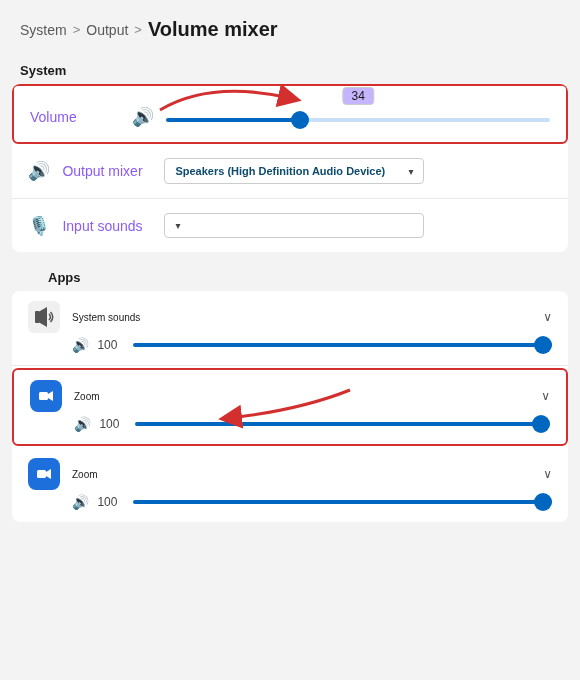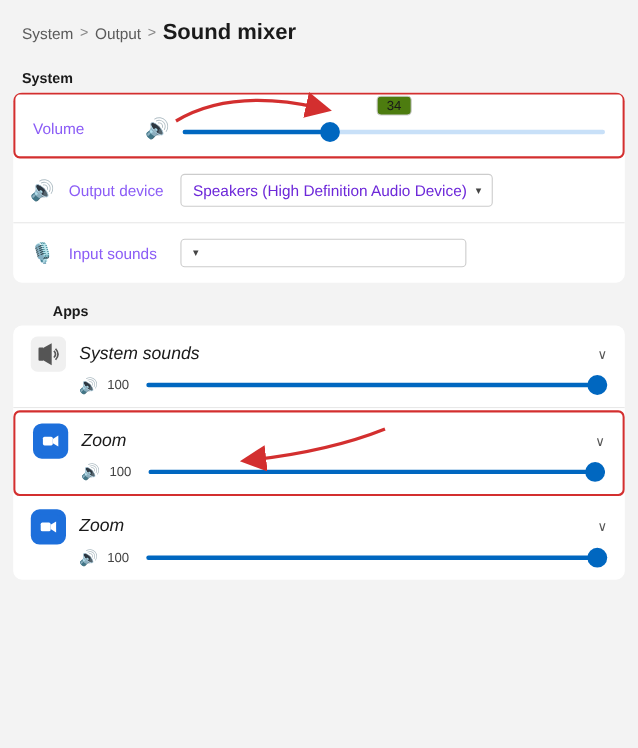--- a/index.html
+++ b/index.html
@@ -106,22 +106,23 @@
       border: 1px solid #ccc;
       border-radius: 4px;
       padding: 6px 10px;
       background: #fff;
       gap: 8px;
       cursor: pointer;
       min-width: 260px;
       justify-content: space-between;
     }
     .dropdown-text {
-      font-size: 14px;
-      color: #6d28d9;
+      font-size: 11px;
+      color: #0c4a6e;
+      font-weight: bold;
     }
     .dropdown-chevron {
       font-size: 10px;
       color: #444;
     }
 
     .apps-section {
       margin-top: 10px;
       padding-left: 48px;
     }
@@ -158,24 +159,23 @@
       border-radius: 6px;
     }
 
     .app-icon-zoom {
       background: #1d6fdb;
       border-radius: 8px;
     }
 
     .app-name {
       flex: 1;
-      font-size: 16px;
+      font-size: 10px;
       color: #1a1a1a;
       font-weight: 400;
-      font-style: italic;
     }
 
     .chevron-icon {
       font-size: 12px;
       color: #555;
       cursor: pointer;
     }
 
     .app-slider-row {
       display: flex;
@@ -198,21 +198,21 @@
     .zoom-highlight {
       border: 2.5px solid #d32f2f;
       border-radius: 6px;
     }
 
     .volume-badge {
       position: absolute;
       top: -22px;
       left: 50%;
       transform: translateX(-50%);
-      background: #4d7c0f;
+      background: #c4b5fd;
       border: 1px solid #ccc;
       border-radius: 4px;
       padding: 1px 8px;
       font-size: 12px;
       color: #1a1a1a;
       white-space: nowrap;
     }
 
     .slider-area-wrapper {
       position: relative;
@@ -229,39 +229,39 @@
 </head>
 <body>
 
 <div class="main-wrapper">
 
   <div class="breadcrumb">
     <span class="breadcrumb-item">System</span>
     <span class="breadcrumb-separator">&gt;</span>
     <span class="breadcrumb-item">Output</span>
     <span class="breadcrumb-separator">&gt;</span>
-    <span class="breadcrumb-current">Sound mixer</span>
+    <span class="breadcrumb-current">Volume mixer</span>
   </div>
 
   <div class="section-label">System</div>
 
   <div class="card">
 
     <div class="row volume-highlight" style="padding: 20px 16px 14px 16px; position: relative;">
       <span class="row-label">Volume</span>
       <span class="icon-speaker">🔊</span>
       <div class="slider-area-wrapper" style="position:relative;">
         <div class="volume-badge">34</div>
         <input type="range" class="slider-volume" min="0" max="100" value="34" style="">
       </div>
     </div>
 
     <div class="row">
       <span style="font-size:18px;">🔊</span>
-      <span class="row-label">Output device</span>
+      <span class="row-label">Output mixer</span>
       <div class="dropdown">
         <span class="dropdown-text">Speakers (High Definition Audio Device)</span>
         <span class="dropdown-chevron">▾</span>
       </div>
     </div>
 
     <div class="row">
       <span style="font-size:18px;">🎙️</span>
       <span class="row-label">Input sounds</span>
       <div class="dropdown">

